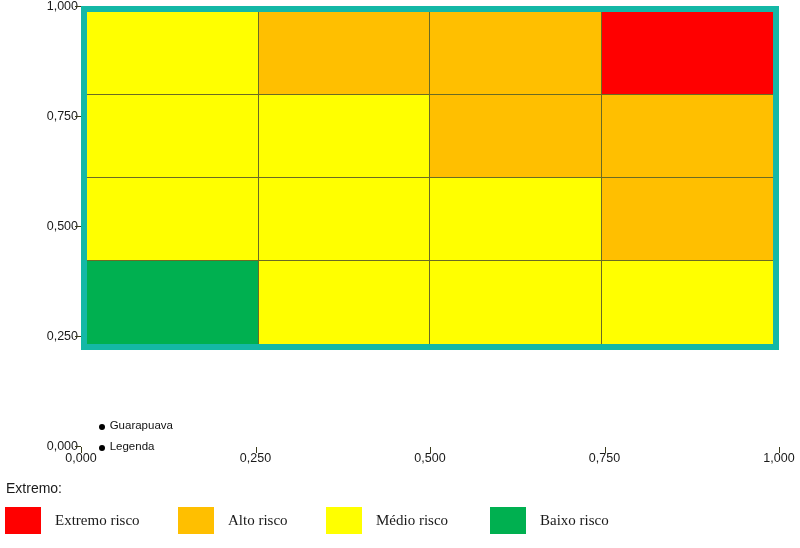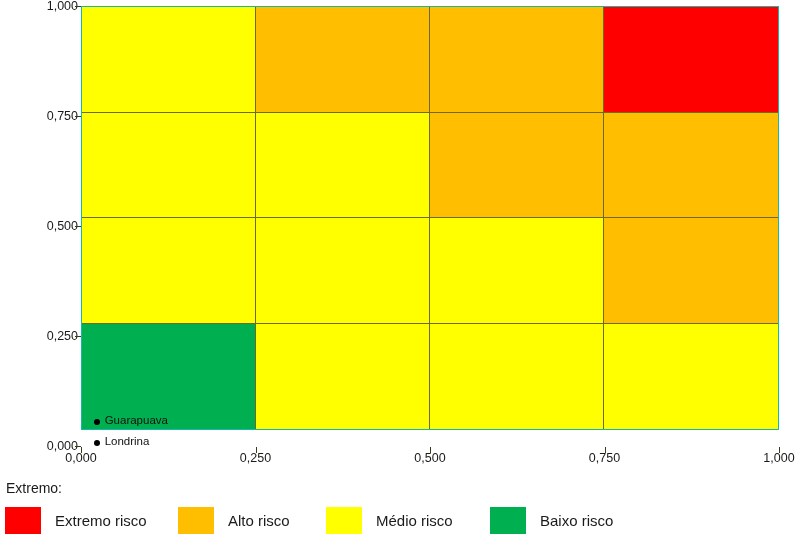--- a/index.html
+++ b/index.html
@@ -15,22 +15,22 @@
   
   #chart-area{
     position:absolute;
     left:0;top:0;
     width:800px;height:470px;
   }
 
   #plot{
     position:absolute;
     left:81px;top:6px;
-    width:698px;height:424px;
-    border:1px solid #14b8a6;
+    width:698px;height:344px;
+    border:6px solid #14b8a6;
     box-sizing:border-box;
     background:#ffff00;
   }
 
   #cell-grid{
     position:absolute;
     inset:0;
     display:grid;
     grid-template-columns:repeat(4,1fr);
     grid-template-rows:repeat(4,1fr);
@@ -110,20 +110,21 @@
     font-size:14px;
     line-height:16px;
   }
   .legend-item{
     position:absolute;
     top:36px;
     height:28px;
     display:flex;
     align-items:center;
     white-space:nowrap;
+    font-family:Liberation Serif, serif;
   }
   .legend-swatch{
     width:36px;height:27px;
     display:inline-block;
     flex:0 0 auto;
   }
   .legend-label{
     margin-left:14px;
     font-size:15px;
     line-height:17px;
@@ -179,21 +180,21 @@
         <div class="cell" title="Médio risco" style="background: rgb(255, 255, 0);"></div>
         <div class="cell" title="Médio risco" style="background: rgb(255, 255, 0);"></div>
       </div>
     <div id="point-layer">
         <div class="datapoint" style="left: 14.658px; top: 414.92px;">
           <span class="dot"></span>
           <span class="plabel">Guarapuava</span>
         </div>
         <div class="datapoint" style="left: 14.658px; top: 435.6px;">
           <span class="dot"></span>
-          <span class="plabel">Londrina</span>
+          <span class="plabel">Legenda</span>
         </div>
       </div>
   </div>
 </div>
 
 <div id="legend">
   <div id="legend-title">Extremo:</div>
   <div id="legend-items">
       <div class="legend-item" style="left: 5px;">
         <span class="legend-swatch" style="background: rgb(255, 0, 0);"></span>

